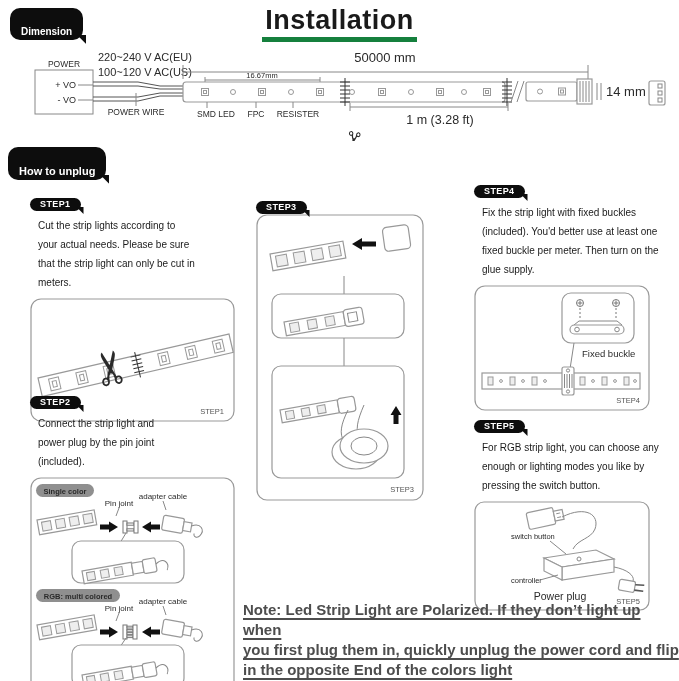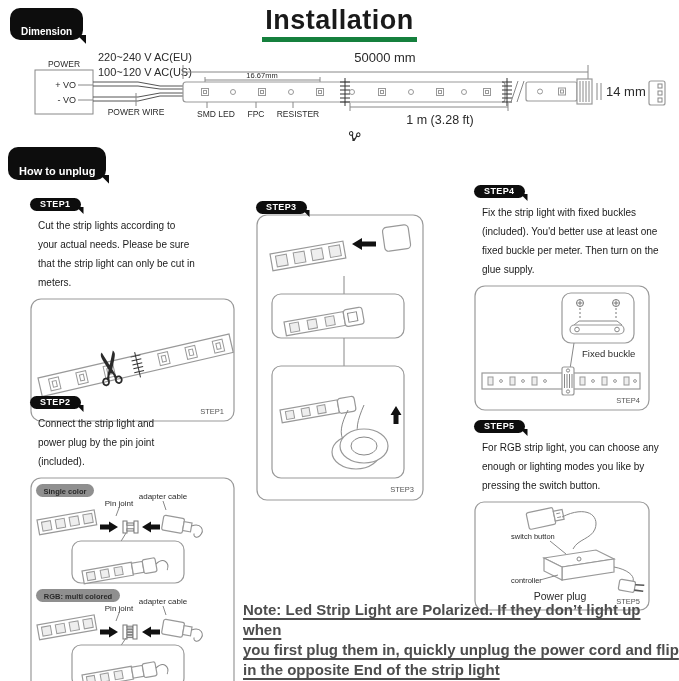--- a/index.html
+++ b/index.html
@@ -438,16 +438,16 @@
       </g>
       <text x="86" y="99" font-size="10.5" text-anchor="middle">Power plug</text>
 
       <text x="166" y="103" text-anchor="end" class="cap7">STEP5</text>
     </svg>
   </div>
 
   <div id="note">
     <div class="note-line">Note: Led Strip Light are Polarized. If they don’t light up when</div>
     <div class="note-line">you first plug them in, quickly unplug the power cord and flip</div>
-    <div class="note-line">in the opposite End of the strip light</div>
+    <div class="note-line">in the opposite End of the colors light</div>
   </div>
 
 </div>
 
 </body></html>

